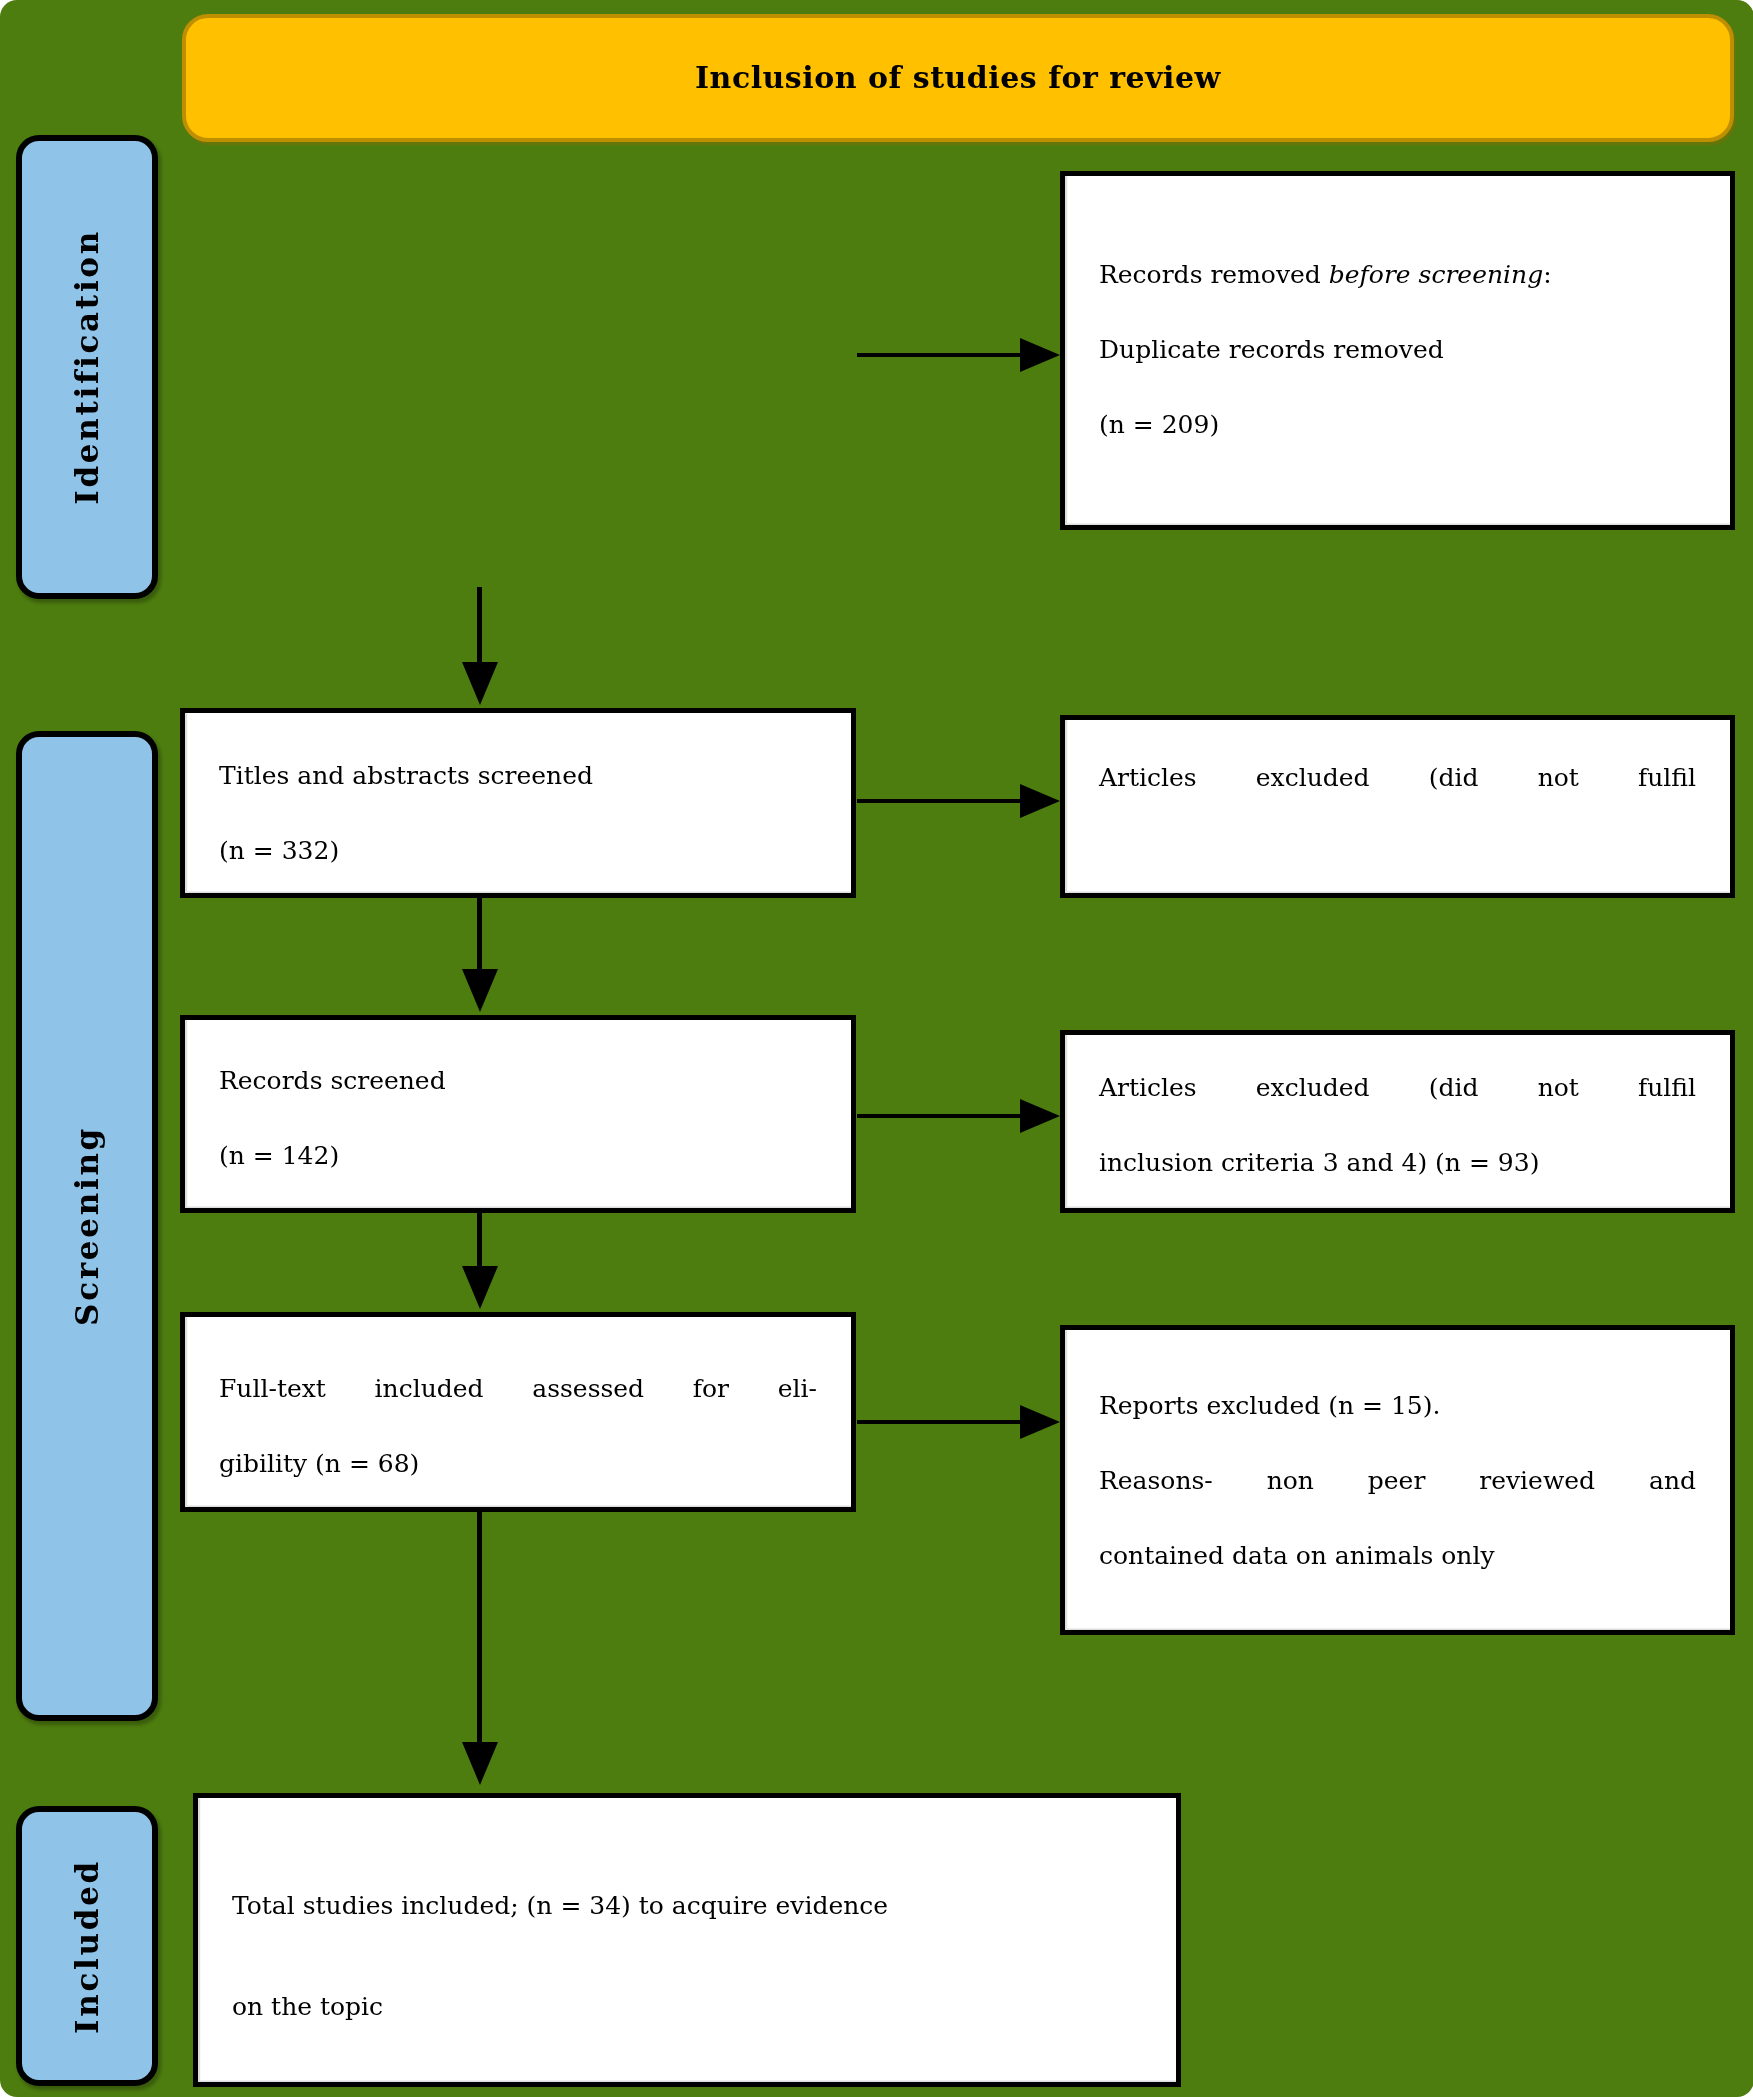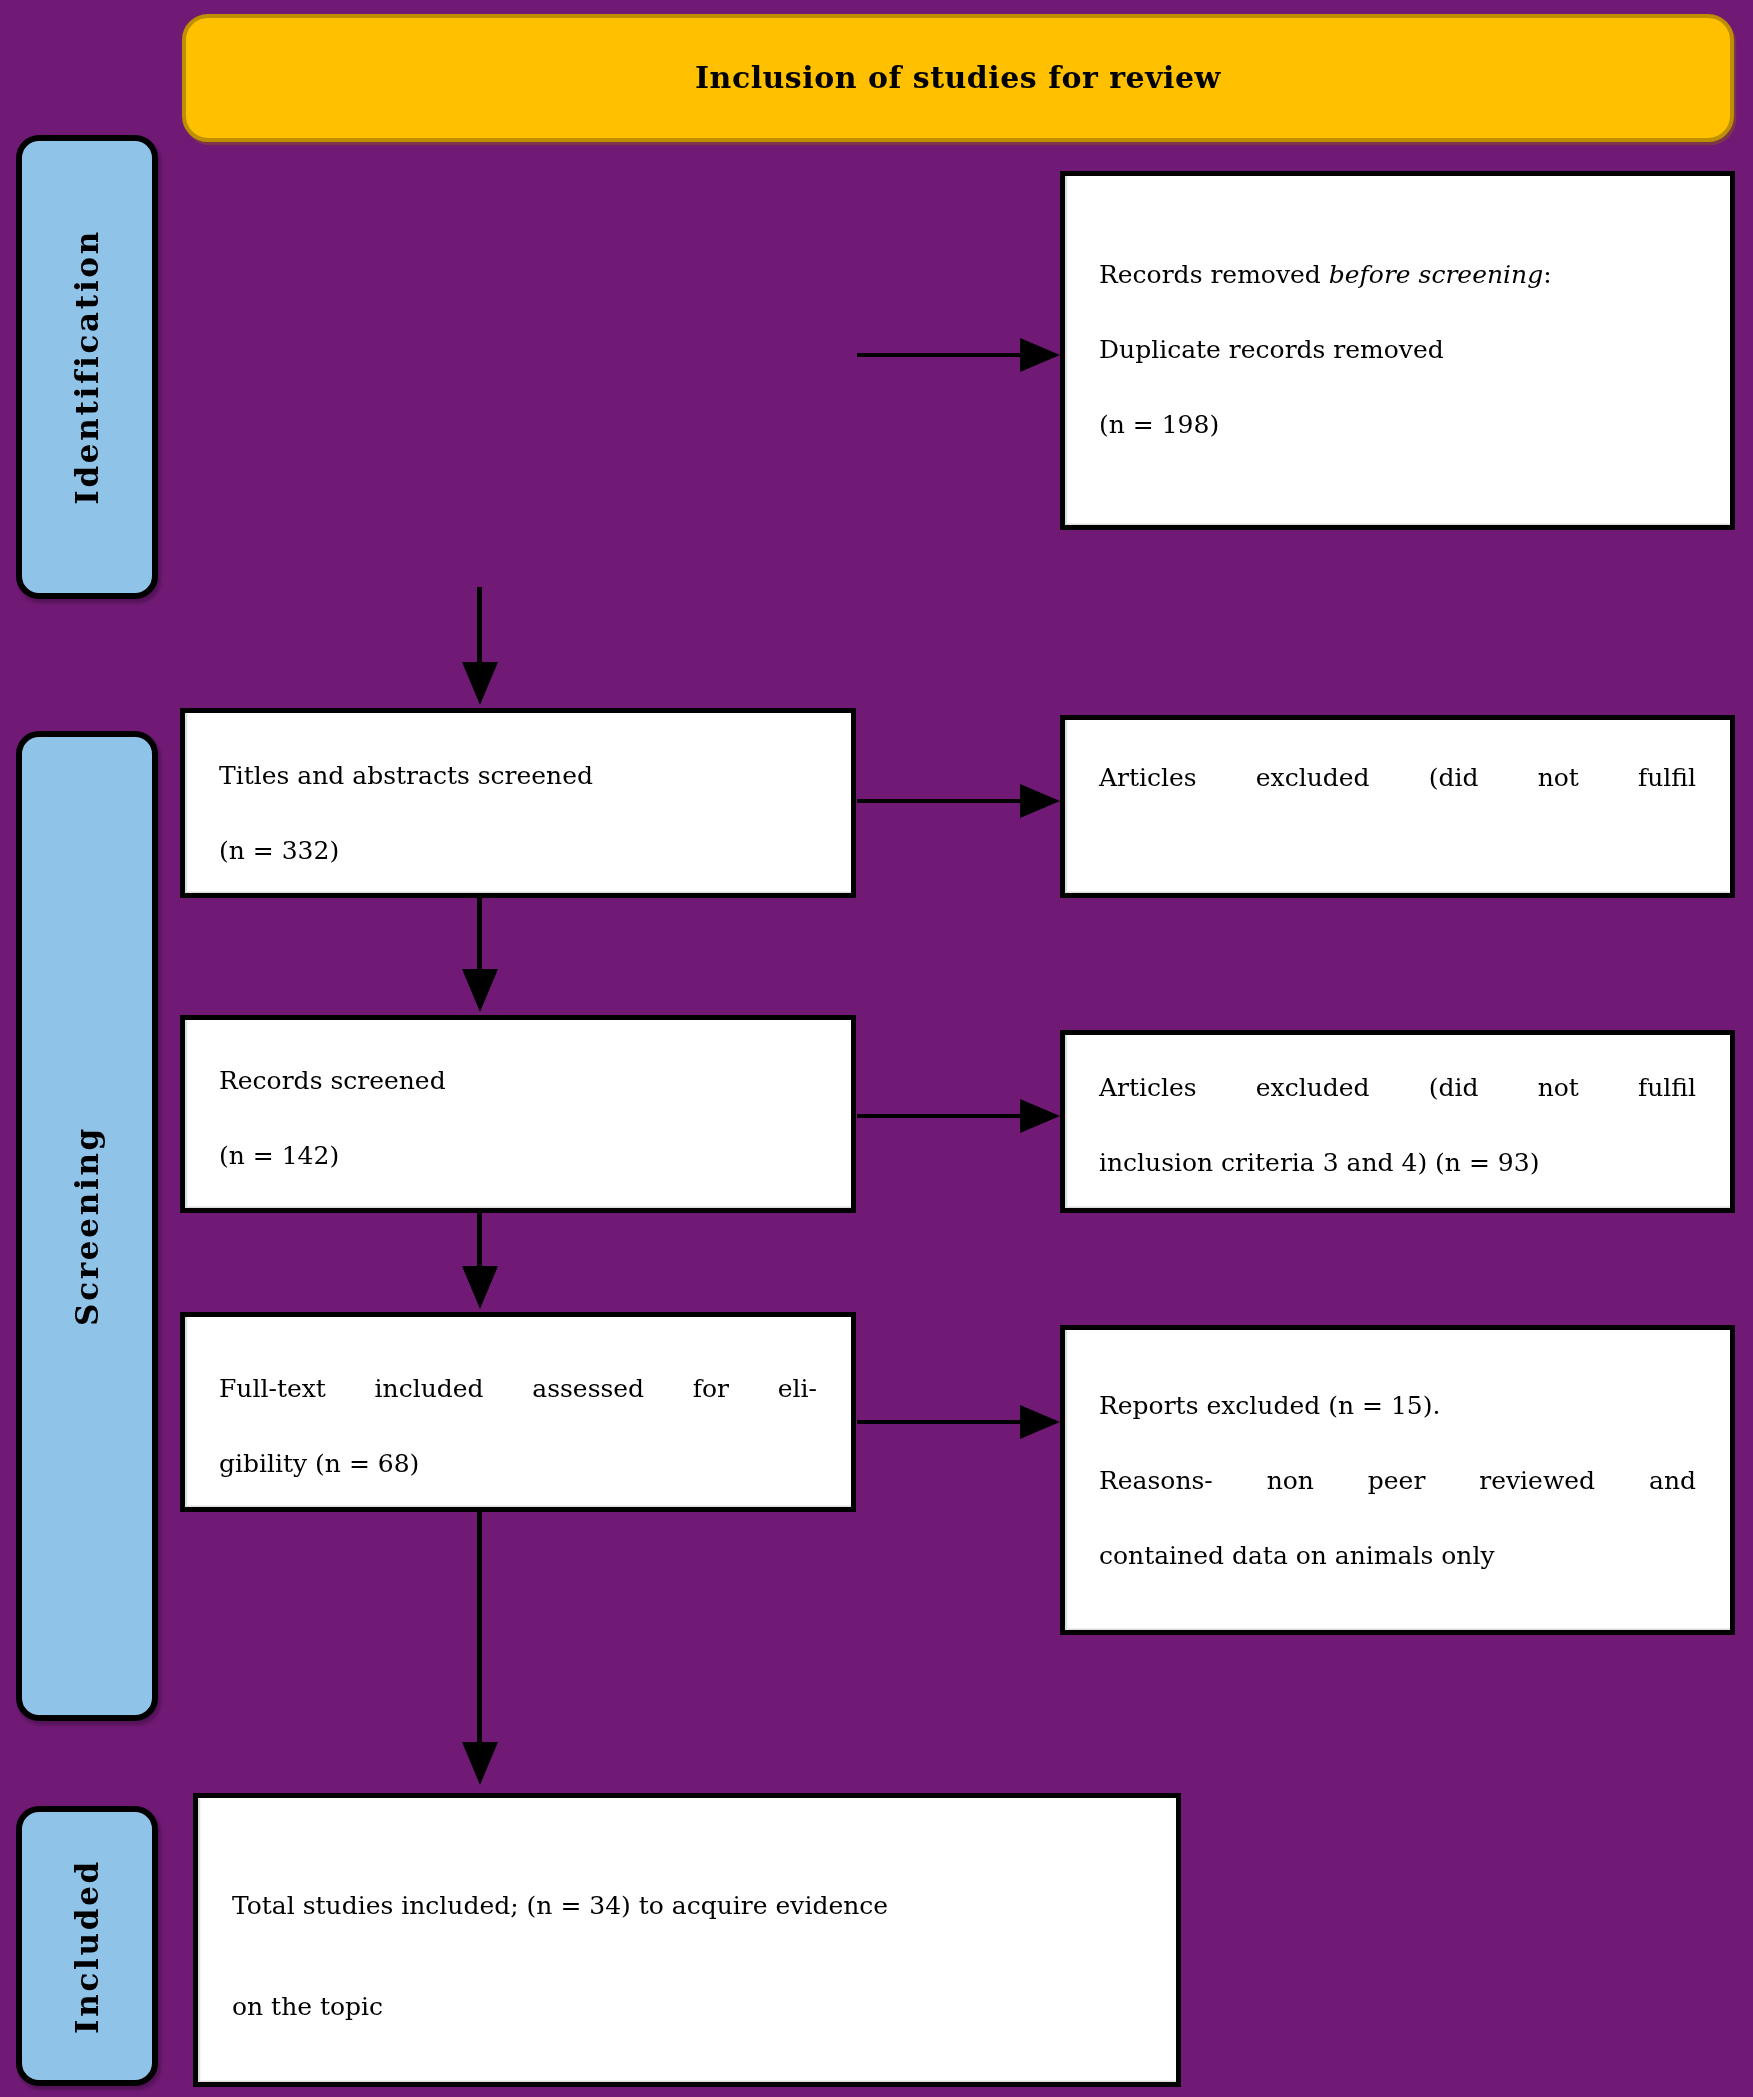--- a/index.html
+++ b/index.html
@@ -8,21 +8,21 @@
     --stage-fill:#8FC3E8;
     --line-color:#000000;
     --box-bg:#FFFFFF;
   }
   html,body{margin:0;padding:0;background:#fff;}
   body{
     width:1754px;height:2097px;
     font-family:"DejaVu Serif","Liberation Serif",serif;
     color:#000;
   }
-  #diagram{position:relative;width:1754px;height:2097px;background:#701a75;overflow:hidden;}
+  #diagram{position:relative;width:1754px;height:2097px;background:#4d7c0f;overflow:hidden;border-radius:17px;}
 
   
   .banner{
     position:absolute;left:182px;top:13.5px;width:1552px;height:128px;
     background:var(--banner-fill);
     border:4.9px solid var(--banner-border);
     border-radius:26px;
     box-sizing:border-box;
     display:flex;align-items:center;justify-content:center;
     box-shadow:2.2px 3.2px 0 rgba(150,105,0,0.35);
@@ -100,21 +100,21 @@
   <div class="stage stage-screening">
     <span class="stage-text">Screening</span>
   </div>
   <div class="stage stage-included">
     <span class="stage-text">Included</span>
   </div>
 
   <div class="wbox b2">
       <div class="line"><span>Records removed </span><span class="it">before screening</span><span>:</span></div>
       <div class="line"><span>Duplicate records removed</span></div>
-      <div class="line"><span>(n = 198)</span></div>
+      <div class="line"><span>(n = 209)</span></div>
     </div>
   <div class="wbox b3">
       <div class="line"><span>Titles and abstracts screened</span></div>
       <div class="line"><span>(n = 332)</span></div>
     </div>
   <div class="wbox b4">
       <div class="line stretch"><span>Articles excluded (did not fulfil</span></div>
     </div>
   <div class="wbox b5">
       <div class="line"><span>Records screened</span></div>

